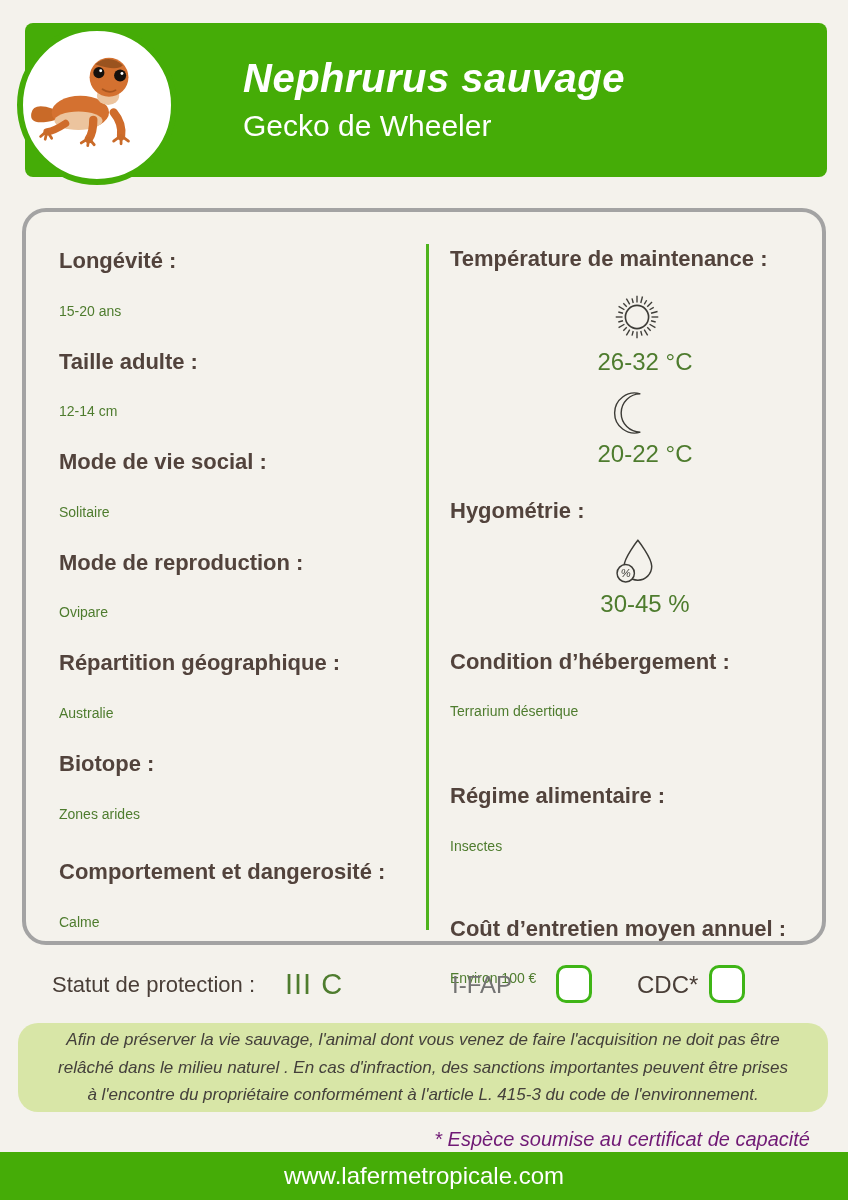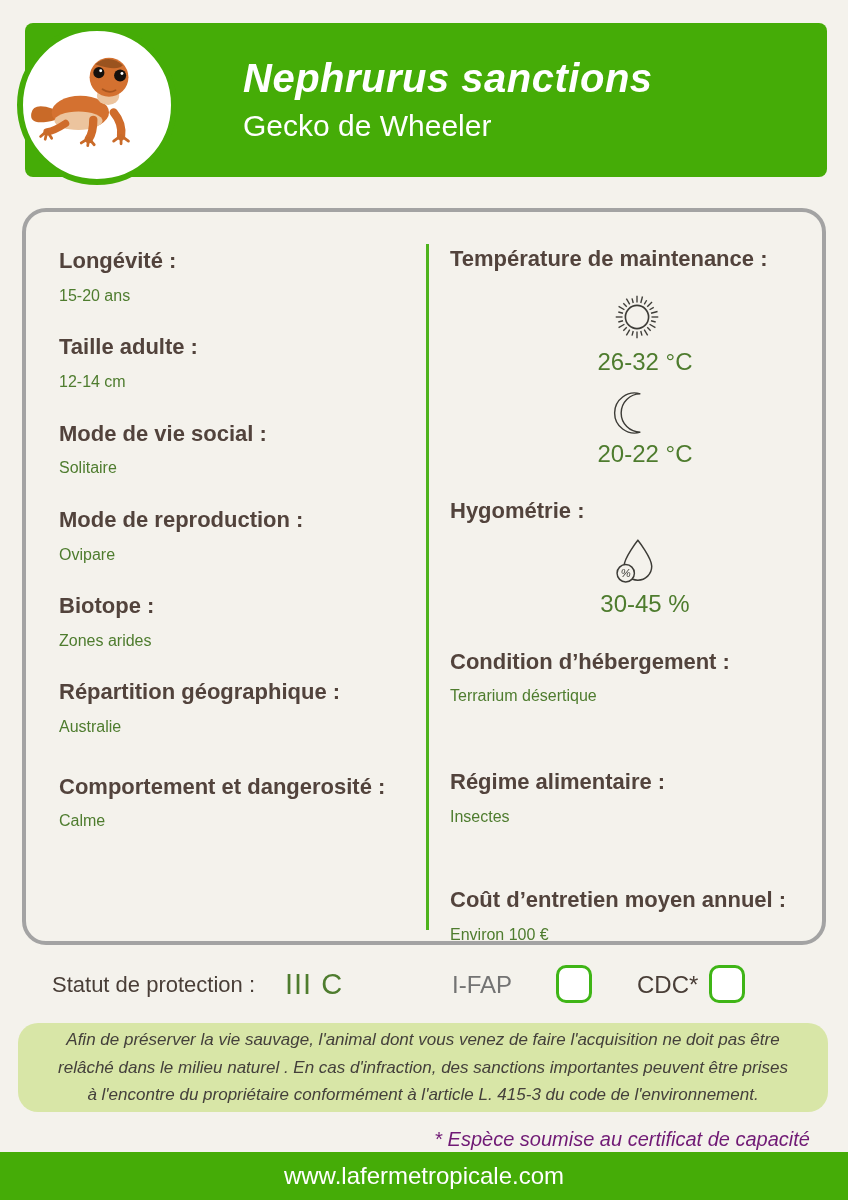--- a/index.html
+++ b/index.html
@@ -36,21 +36,21 @@
     border:4px solid #a3a3a3; border-radius:24px;
   }
   .divider {
     position:absolute; left:400px; top:32px; width:3px; height:686px;
     background:#4db31c;
   }
   .col-left  { position:absolute; left:33px;  top:34px; width:350px; }
   .col-right { position:absolute; left:424px; top:32px; width:366px; }
 
   .info-label { color:#52433c; font-size:22px; font-weight:bold; line-height:1.35; }
-  .info-value { color:#4e7c2e; font-size:16px; line-height:1.35; margin-top:9px; }
+  .info-value { color:#4e7c2e; font-size:14px; line-height:1.35; margin-top:26px; }
   .info-item { margin-bottom:26px; }
   .info-item.gap-extra { margin-top:34px; }
 
   .icon-row { display:flex; align-items:center; margin:10px 0 4px 8px;flex-direction:column; }
   .icon-row .icon-box { width:62px; display:flex; justify-content:center; }
   .icon-row .info-value { margin:0 0 0 16px; font-size:24px; }
   .mt14 { margin-top:14px; } .mt26 { margin-top:26px; }
   .mt58 { margin-top:58px; } .mt60 { margin-top:60px; }
   svg .ln { stroke:#3d3c37; stroke-width:1.7; fill:none; }
 
@@ -88,21 +88,21 @@
   }
   .footer a { color:#ffffff; font-size:24px; text-decoration:none; }
 </style>
 </head>
 <body>
 
 <div class="page">
 
   <div class="banner">
     <div class="banner-text">
-      <div class="species-title">Nephrurus sanctions</div>
+      <div class="species-title">Nephrurus sauvage</div>
       <div class="species-subtitle">Gecko de Wheeler</div>
     </div>
   </div>
 
   <div class="photo-circle">
     <svg width="150" height="150" viewBox="0 0 160 160">
       <path d="M36 96 Q6 104 9 89 Q11 77 32 84 Z" fill="#c96a28"></path>
       <ellipse cx="62" cy="88" rx="31" ry="18" fill="#d47130"></ellipse>
       <ellipse cx="60" cy="97" rx="26" ry="10" fill="#ecc49e"></ellipse>
       <path d="M46 100 q-12 8 -20 9" stroke="#cf6c2b" stroke-width="8" fill="none" stroke-linecap="round"></path>
@@ -136,26 +136,26 @@
       </div>
       <div class="info-item">
         <div class="info-label">Mode de vie social :</div>
         <div class="info-value">Solitaire</div>
       </div>
       <div class="info-item">
         <div class="info-label">Mode de reproduction :</div>
         <div class="info-value">Ovipare</div>
       </div>
       <div class="info-item">
+        <div class="info-label">Répartition géographique :</div>
+        <div class="info-value">Australie</div>
+      </div>
+      <div class="info-item">
         <div class="info-label">Biotope :</div>
         <div class="info-value">Zones arides</div>
-      </div>
-      <div class="info-item">
-        <div class="info-label">Répartition géographique :</div>
-        <div class="info-value">Australie</div>
       </div>
       <div class="info-item gap-extra">
         <div class="info-label">Comportement et dangerosité :</div>
         <div class="info-value">Calme</div>
       </div>
     </div>
 
     <div class="col-right">
       <div class="info-label">Température de maintenance :</div>
 

